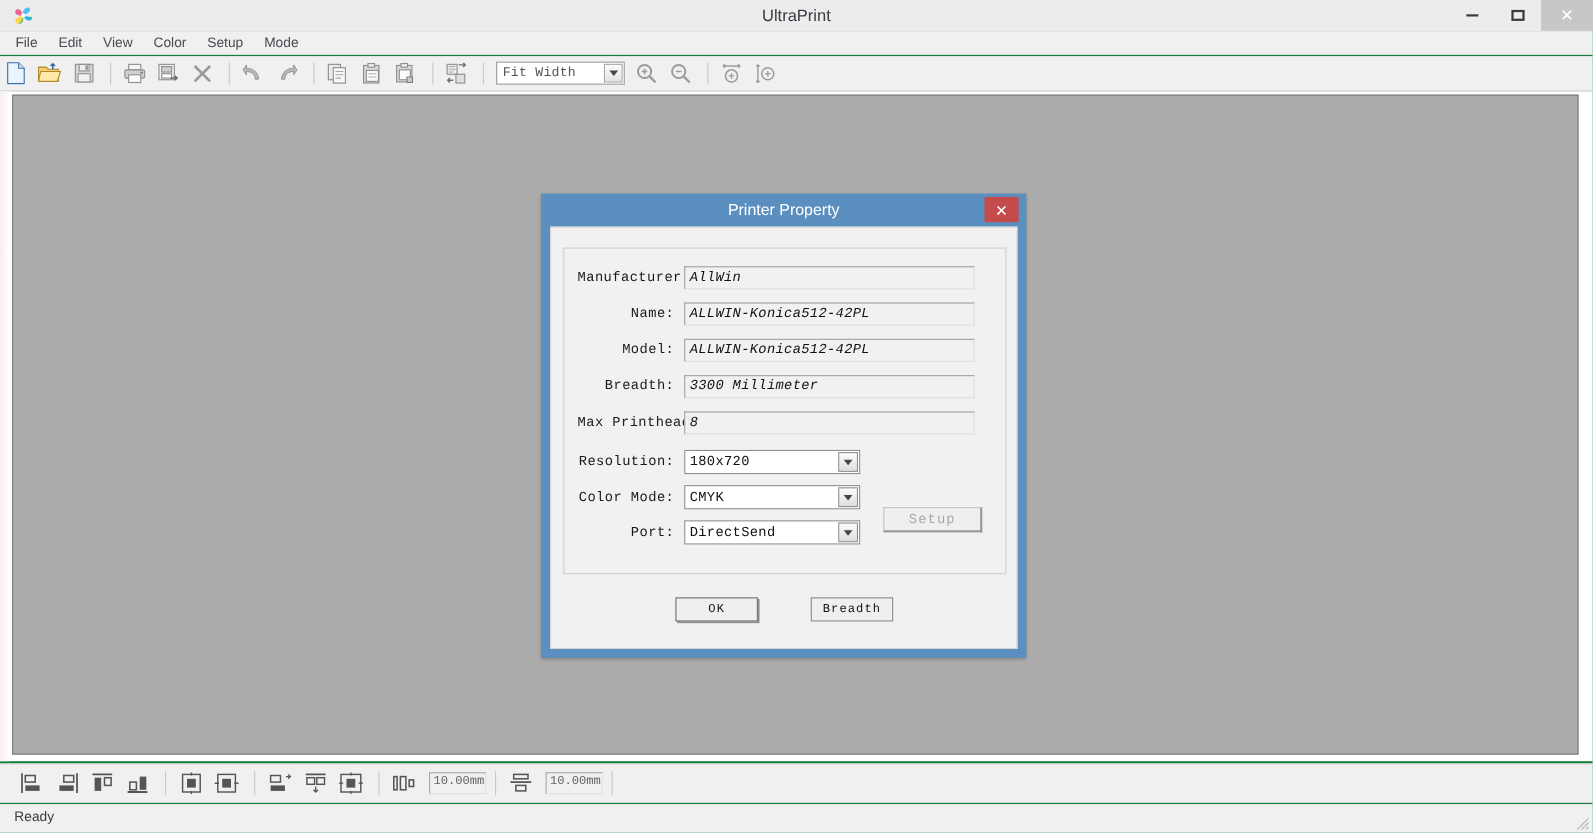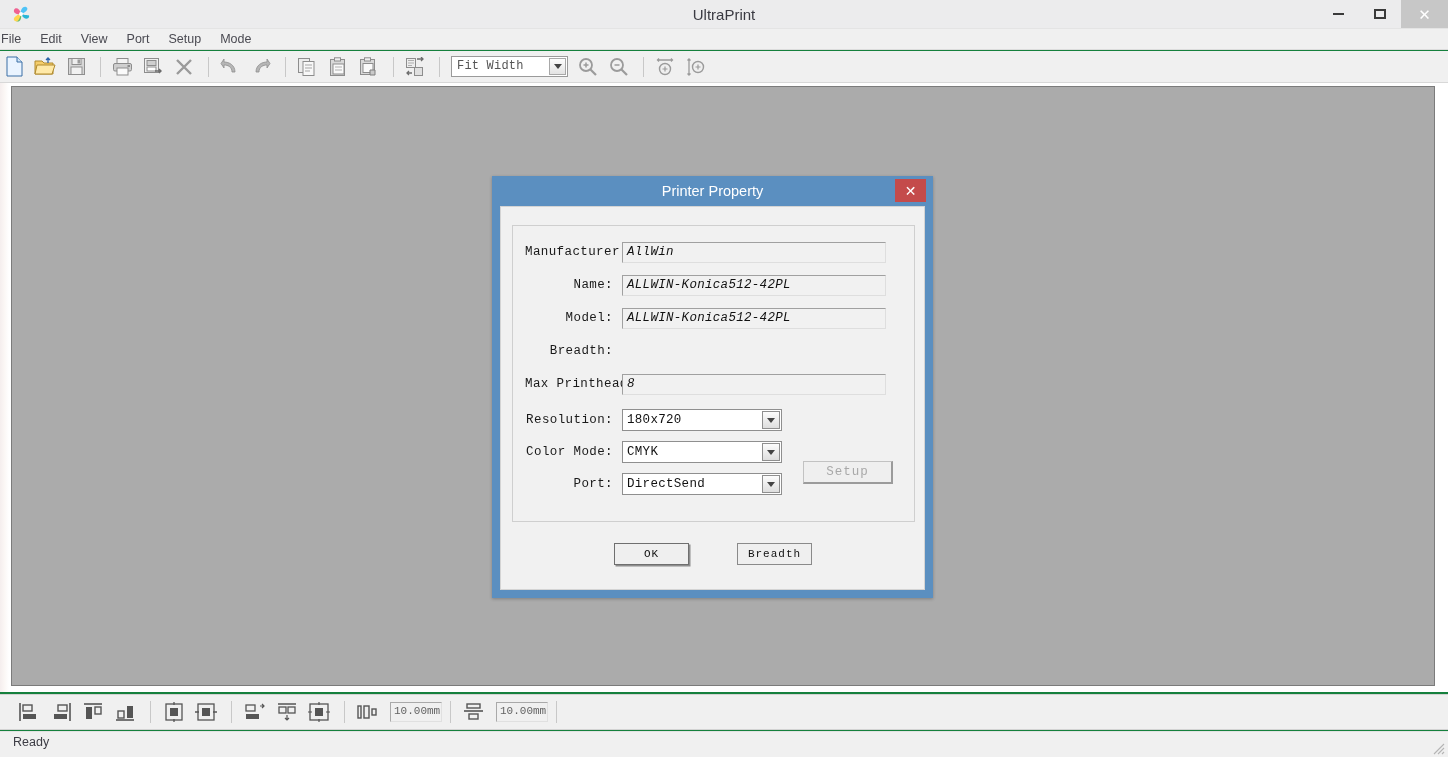--- a/index.html
+++ b/index.html
@@ -51,21 +51,21 @@
   .min-bar { width: 11px; height: 2px; background: #3a3a3a; }
   .max-box { width: 12px; height: 10px; border: 2px solid #3a3a3a; }
 
   
   .menubar {
     position: absolute; left: 0; top: 29px;
     width: 1448px; height: 21px;
     background: #f0f0f0;
     border-bottom: 1px solid #dcdcdc;
     display: flex; align-items: center;
-    padding-left: 1px;
+    padding-left: 14px;
   }
   .menu-item {
     font-size: 12.5px;
     color: #4a4a52;
     padding: 2px 11px 2px 0;
     margin-right: 8px;
     cursor: default;
     font-family: "Liberation Sans", sans-serif;
   }
 
@@ -335,21 +335,21 @@
       <div class="win-btn close">
         <span class="glyph">✕</span>
       </div>
     </div>
   </div>
 
   <div class="menubar">
     <div class="menu-item">File</div>
     <div class="menu-item">Edit</div>
     <div class="menu-item">View</div>
-    <div class="menu-item">Port</div>
+    <div class="menu-item">Color</div>
     <div class="menu-item">Setup</div>
     <div class="menu-item">Mode</div>
   </div>
 
   <div class="toolbar">
 
     <div class="tb-btn">
       <svg width="19" height="21" viewBox="0 0 19 21">
         <path d="M2,1 L12,1 L17,6 L17,20 L2,20 Z" fill="#eaf4ff" stroke="#3a6ea5" stroke-width="1"></path>
         <path d="M12,1 L12,6 L17,6" fill="#cfe4f7" stroke="#3a6ea5" stroke-width="1"></path>
@@ -526,20 +526,23 @@
 
         <div class="field-row" style="left:12px; top:81px;">
           <div class="fld-label">Model:</div>
           <div class="fld-input">
             <span class="tv">ALLWIN-Konica512-42PL</span>
           </div>
         </div>
 
         <div class="field-row" style="left:12px; top:114px;">
           <div class="fld-label">Breadth:</div>
+          <div class="fld-input">
+            <span class="tv">3300 Millimeter</span>
+          </div>
         </div>
 
         <div class="field-row" style="left:12px; top:147px;">
           <div class="fld-label">Max Printhead:</div>
           <div class="fld-input">
             <span class="tv">8</span>
           </div>
         </div>
 
         <div class="field-row" style="left:12px; top:183px;">

